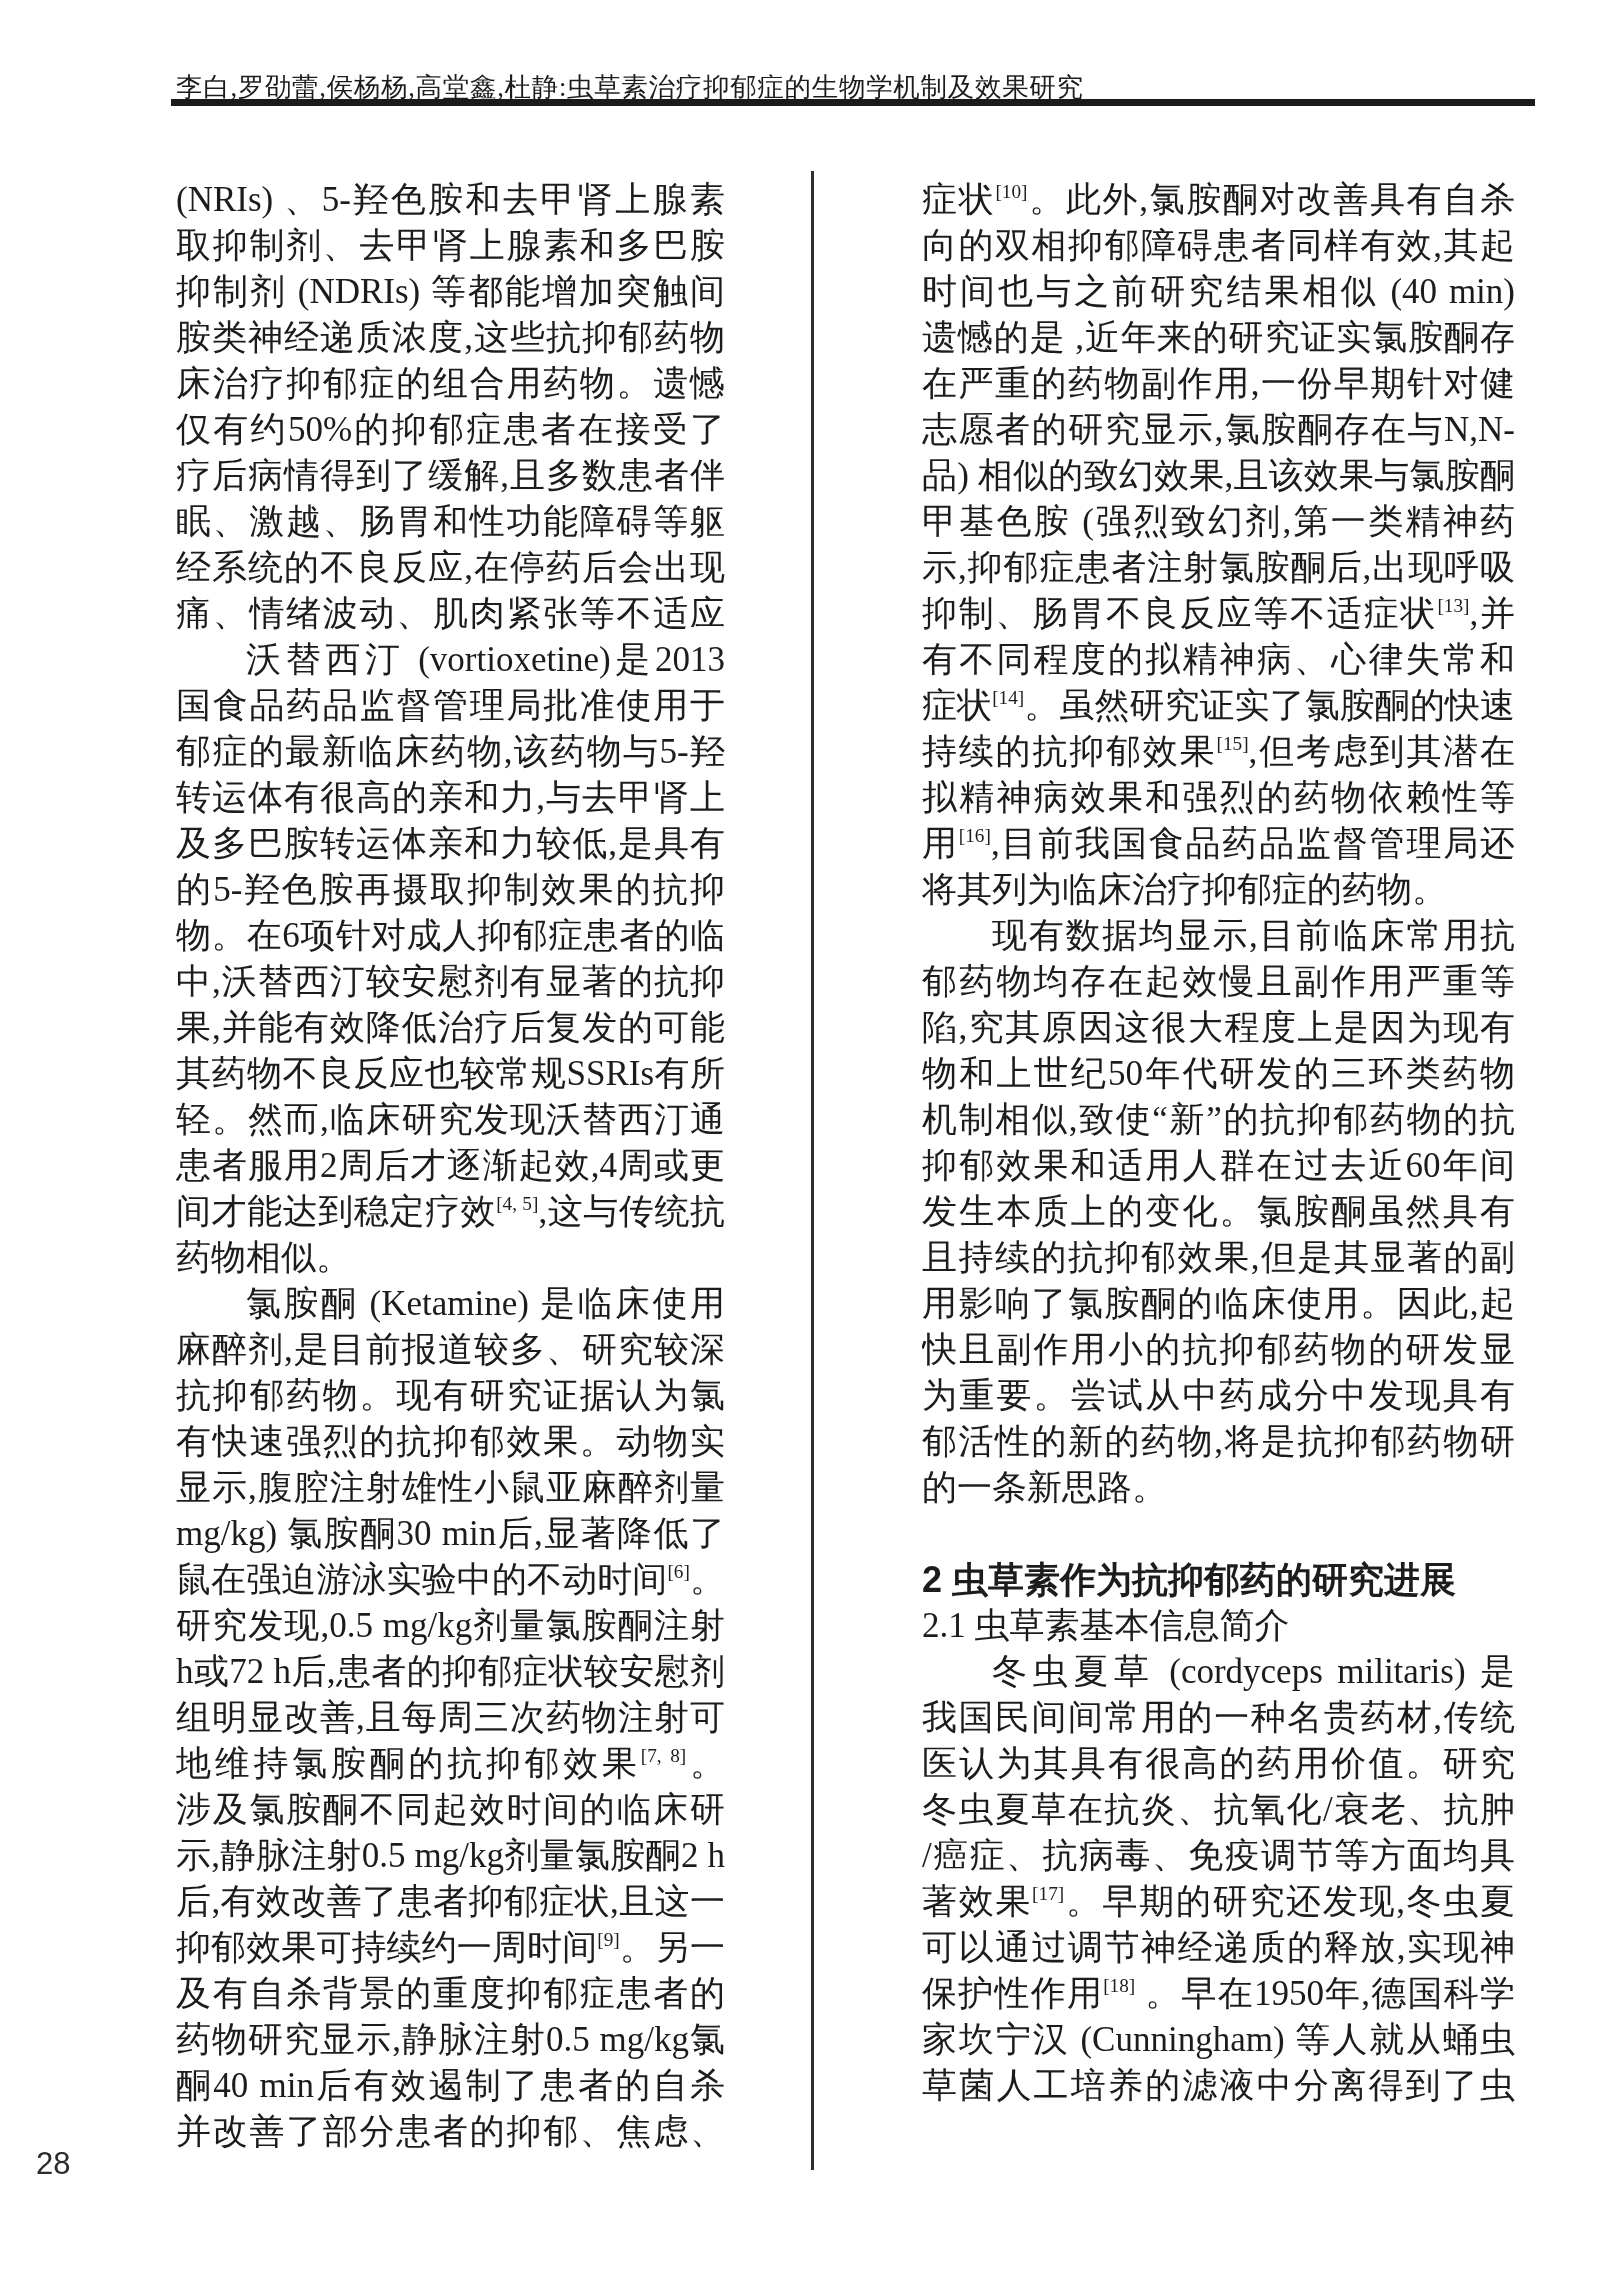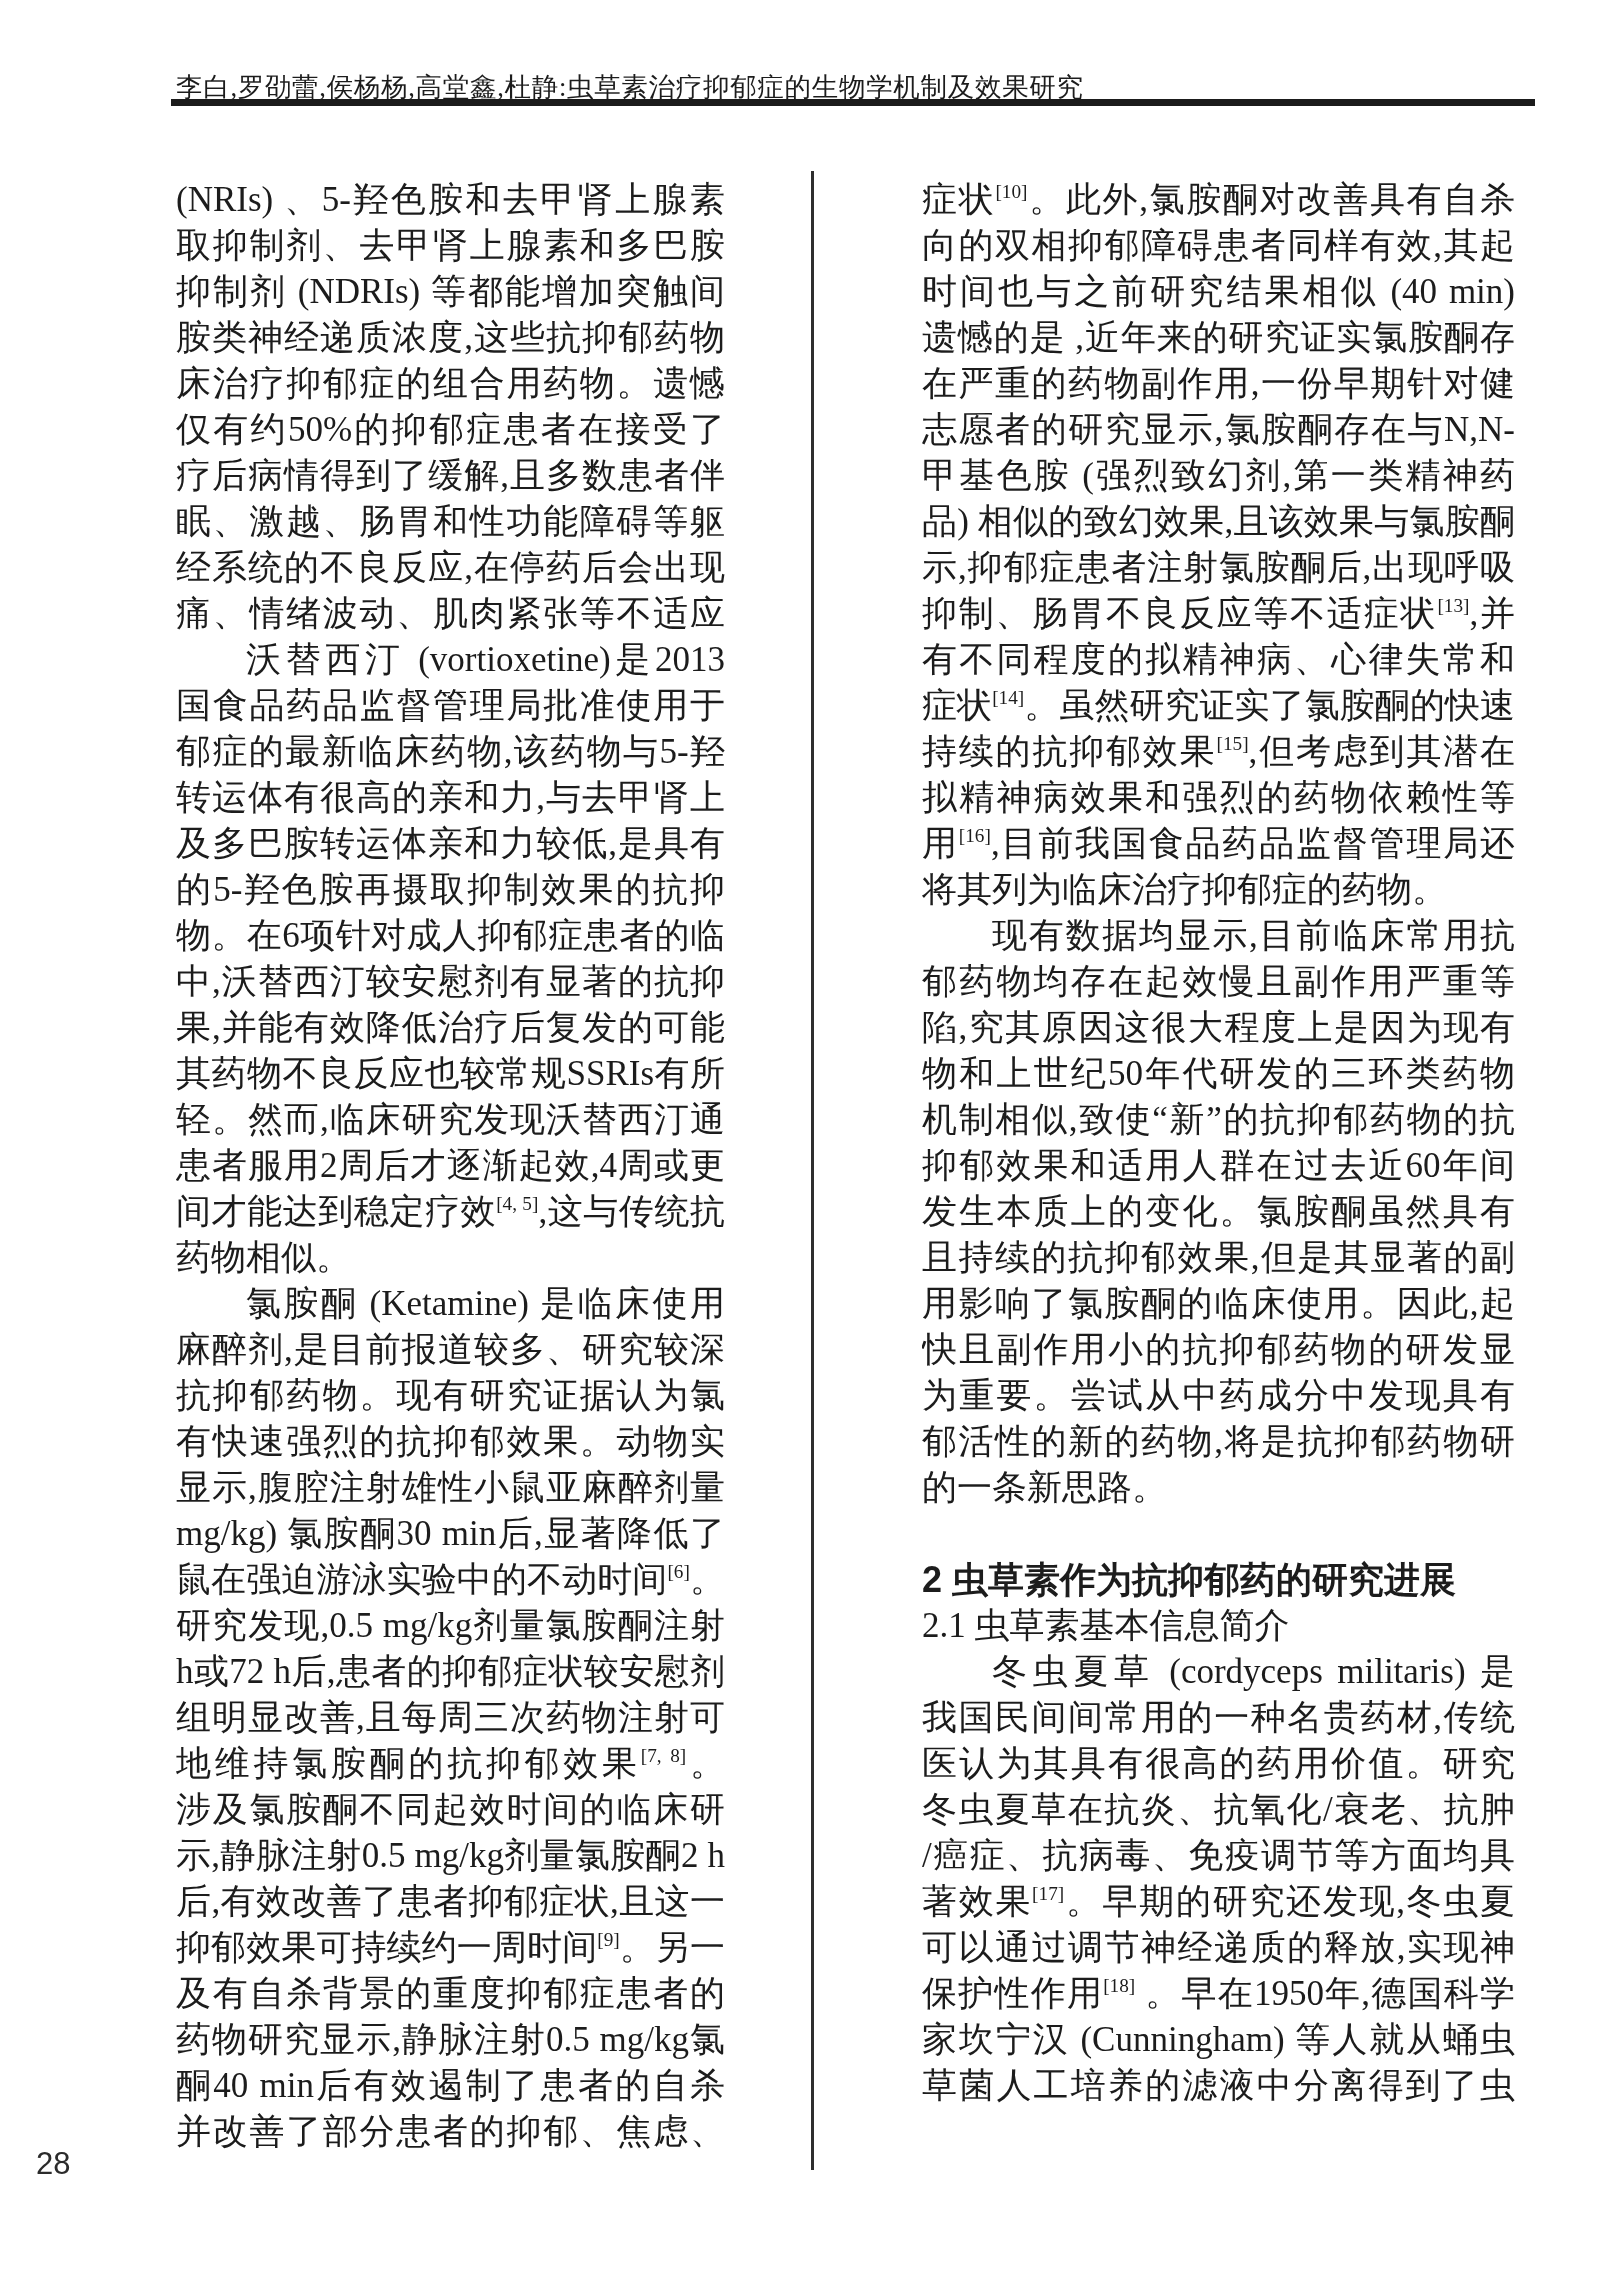--- a/index.html
+++ b/index.html
@@ -132,22 +132,22 @@
       <div class="line">酮40 min后有效遏制了患者的自杀倾向,</div>
       <div class="line">并改善了部分患者的抑郁、焦虑、绝望等</div>
     </div>
   <div class="column col-right">
       <div class="line">症状<sup>[10]</sup>。此外,氯胺酮对改善具有自杀倾</div>
       <div class="line">向的双相抑郁障碍患者同样有效,其起效</div>
       <div class="line">时间也与之前研究结果相似 (40 min) 。</div>
       <div class="line">遗憾的是 ,近年来的研究证实氯胺酮存</div>
       <div class="line">在严重的药物副作用,一份早期针对健康</div>
       <div class="line">志愿者的研究显示,氯胺酮存在与N,N-二</div>
+      <div class="line">品) 相似的致幻效果,且该效果与氯胺酮</div>
       <div class="line">甲基色胺 (强烈致幻剂,第一类精神药</div>
-      <div class="line">品) 相似的致幻效果,且该效果与氯胺酮</div>
       <div class="line">示,抑郁症患者注射氯胺酮后,出现呼吸</div>
       <div class="line">抑制、肠胃不良反应等不适症状<sup>[13]</sup>,并伴</div>
       <div class="line">有不同程度的拟精神病、心律失常和高血</div>
       <div class="line">症状<sup>[14]</sup>。虽然研究证实了氯胺酮的快速且</div>
       <div class="line">持续的抗抑郁效果<sup>[15]</sup>,但考虑到其潜在的</div>
       <div class="line">拟精神病效果和强烈的药物依赖性等副作</div>
       <div class="line">用<sup>[16]</sup>,目前我国食品药品监督管理局还未</div>
       <div class="line no-just">将其列为临床治疗抑郁症的药物。</div>
       <div class="line indent">现有数据均显示,目前临床常用抗抑</div>
       <div class="line">郁药物均存在起效慢且副作用严重等缺</div>

